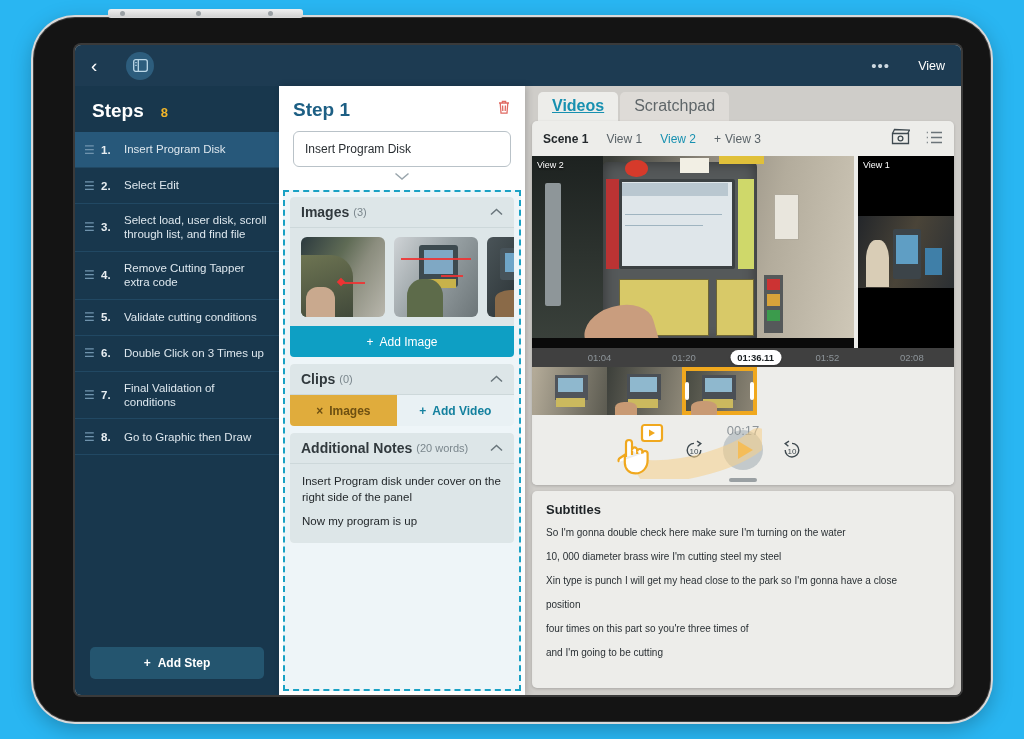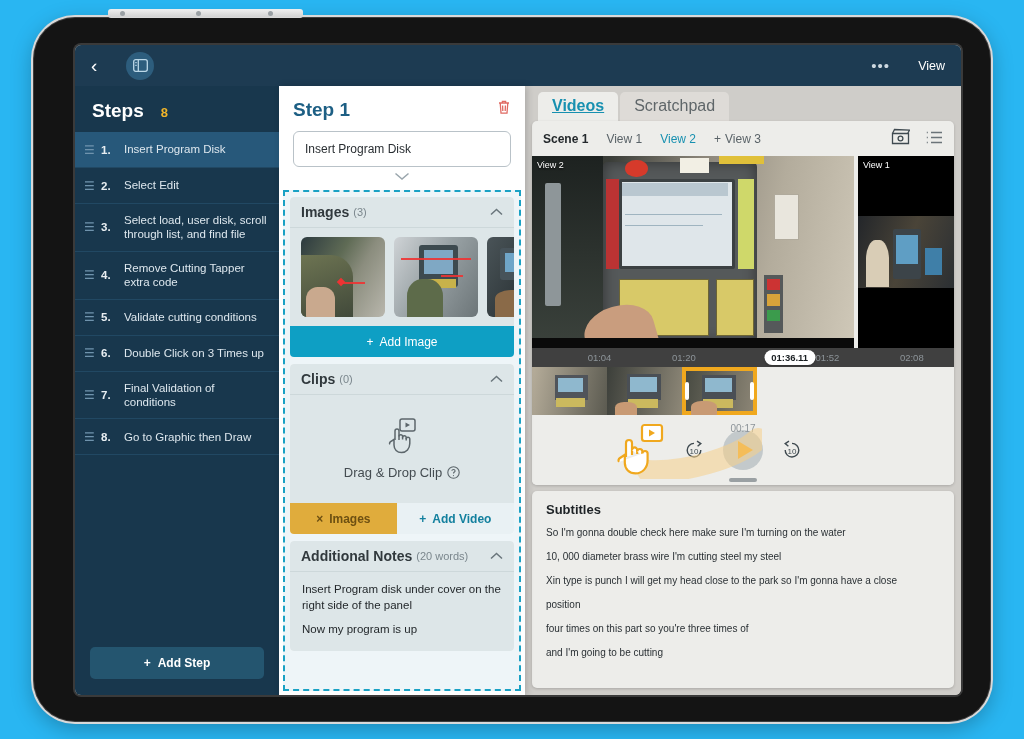--- a/index.html
+++ b/index.html
@@ -275,21 +275,21 @@
 
   #filmstrip { height: 48px; display: flex; overflow: hidden; background: #ededea; }
   .frame { width: 75px; flex: none; position: relative; overflow: hidden; background:#4a463e;}
   .frame.sel { box-shadow: inset 0 0 0 4px #f0a81e; }
   .handle-bar { position: absolute; top: 50%; transform: translateY(-50%); width: 4px; height: 18px; background: #fff; border-radius: 2px; }
 
   #player {
     height: 70px; background: #ededea; position: relative;
     display: flex; align-items: center; justify-content: center; gap: 18px;
   }
-  #cur-time { position: absolute; top: 8px; left: 50%; transform: translateX(-50%); font-size: 10px; color: #8d9499; }
+  #cur-time { position: absolute; top: 8px; left: 50%; transform: translateX(-50%); font-size: 13px; color: #8d9499; }
   .skip-btn { width: 22px; height: 22px; cursor: pointer; }
   #play-btn {
     width: 40px; height: 40px; border-radius: 50%;
     background: #c3c9cb; display: flex; align-items: center; justify-content: center;
     cursor: pointer;
   }
   #play-tri { width:0;height:0;border-left:15px solid #f2a71e;border-top:9px solid transparent;border-bottom:9px solid transparent;margin-left:4px;}
   #grip { position: absolute; bottom: 3px; left: 50%; transform: translateX(-50%); width: 28px; height: 4px; border-radius: 2px; background: #9aa0a3; }
   #hand-cursor { position: absolute; left: 80px; top: 8px; }
 
@@ -450,40 +450,20 @@
 
           <div class="card">
             <div class="card-head">
               <span class="ttl">Clips</span>
               <span class="cnt">(0)</span>
               <span class="chev">
                 <svg width="13" height="8" viewBox="0 0 13 8" fill="none" stroke="#6a767c" stroke-width="1.5">
                     <path d="M1 6.5L6.5 1.5 12 6.5"></path>
                   </svg>
               </span>
-            </div>
-            <div id="clip-drop">
-              <span>
-                <svg width="34" height="36" viewBox="0 0 34 36" fill="none" stroke="#5c666b" stroke-width="1.5">
-                  <rect x="15" y="1" width="15" height="12" rx="2"></rect>
-                  <path d="M20.5 4.5v5l4.5-2.5z" fill="#5c666b" stroke="none"></path>
-                  <path d="M10 22v-9a2 2 0 114 0v9"></path>
-                  <path d="M14 18.5a1.8 1.8 0 113.6 0v3"></path>
-                  <path d="M17.6 19.6a1.8 1.8 0 113.6 0v3"></path>
-                  <path d="M21.2 21a1.8 1.8 0 113.6 0v4.6c0 5-3.4 8.9-8.3 8.9-4.4 0-7.5-3-7.5-7.4v-5.6l-3.4 2.2c-1 .7-1.4 1.8-.7 2.7"></path>
-                </svg>
-              </span>
-              <div class="lbl">
-                <span>Drag &amp; Drop Clip</span>
-                <svg width="13" height="13" viewBox="0 0 13 13" fill="none" stroke="#5c666b" stroke-width="1.1">
-                  <circle cx="6.5" cy="6.5" r="5.7"></circle>
-                    <path d="M4.9 4.8c0-1.7 3.2-1.7 3.2.1 0 1.1-1.6 1.2-1.6 2.5"></path>
-                    <circle cx="6.5" cy="9.6" r=".6" fill="#5c666b" stroke="none"></circle>
-                </svg>
-              </div>
             </div>
             <div id="clip-actions">
               <div id="cancel-btn">
                 <span>×</span>
                 <span>Images</span>
               </div>
               <div id="add-video-btn">
                 <span>+</span>
                 <span>Add Video</span>
               </div>
@@ -580,21 +560,21 @@
               <div style="position:absolute;left:40%;top:41%;width:22%;height:15%;background:#5f9ec4"></div>
               <div style="position:absolute;left:70%;top:48%;width:18%;height:14%;background:#3f7fa8"></div>
             </div>
           </div>
 
           <div id="timeline-ticks">
               <span class="tick" style="left: 16%;">01:04</span>
               <span class="tick" style="left: 36%;">01:20</span>
               <span class="tick" style="left: 70%;">01:52</span>
               <span class="tick" style="left: 90%;">02:08</span>
-              <span class="tick cur" style="left: 53%; margin-left: 34px;">01:36.11</span>
+              <span class="tick cur" style="left: 53%;">01:36.11</span>
             </div>
 
           <div id="filmstrip">
             <div class="frame" style="background:linear-gradient(100deg,#b6ad9a,#5b5a50)">
               <div style="position:absolute;left:30%;top:16%;width:44%;height:52%;background:#50545a"></div>
               <div style="position:absolute;left:34%;top:22%;width:34%;height:30%;background:#8fb8ce"></div>
               <div style="position:absolute;left:32%;top:64%;width:38%;height:20%;background:#cbb95e"></div>
             </div>
             <div class="frame" style="background:linear-gradient(100deg,#3c3f3a,#8e8878)">
               <div style="position:absolute;left:26%;top:14%;width:46%;height:54%;background:#4a4f55"></div>

